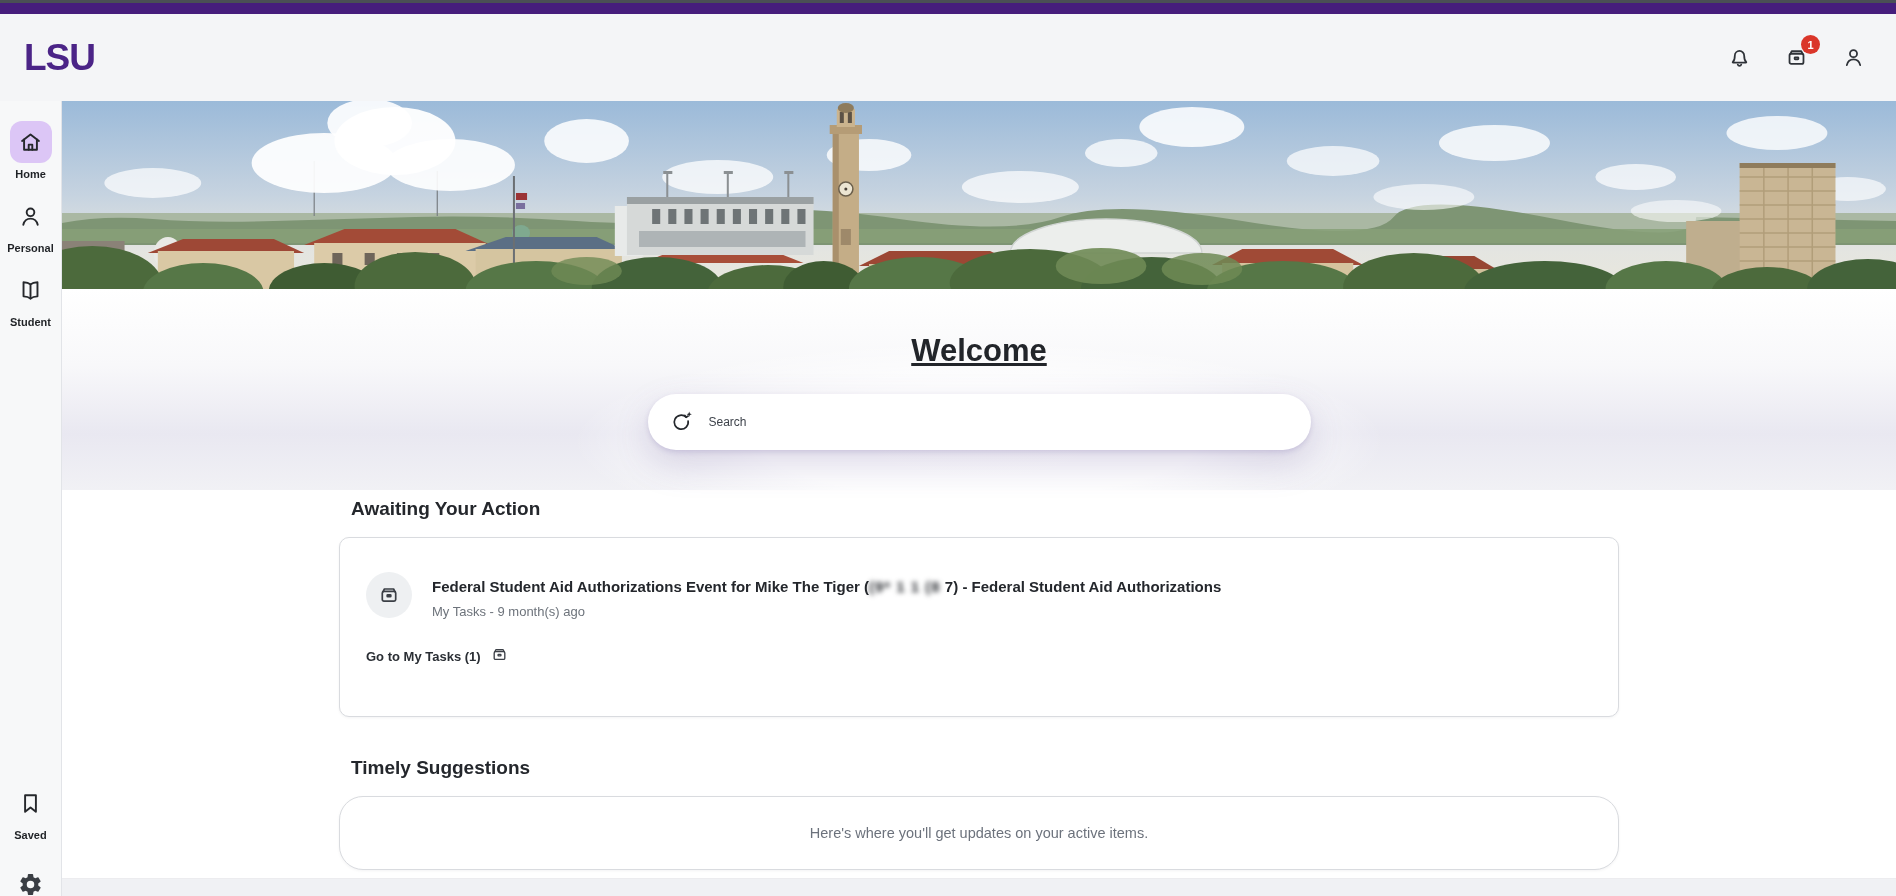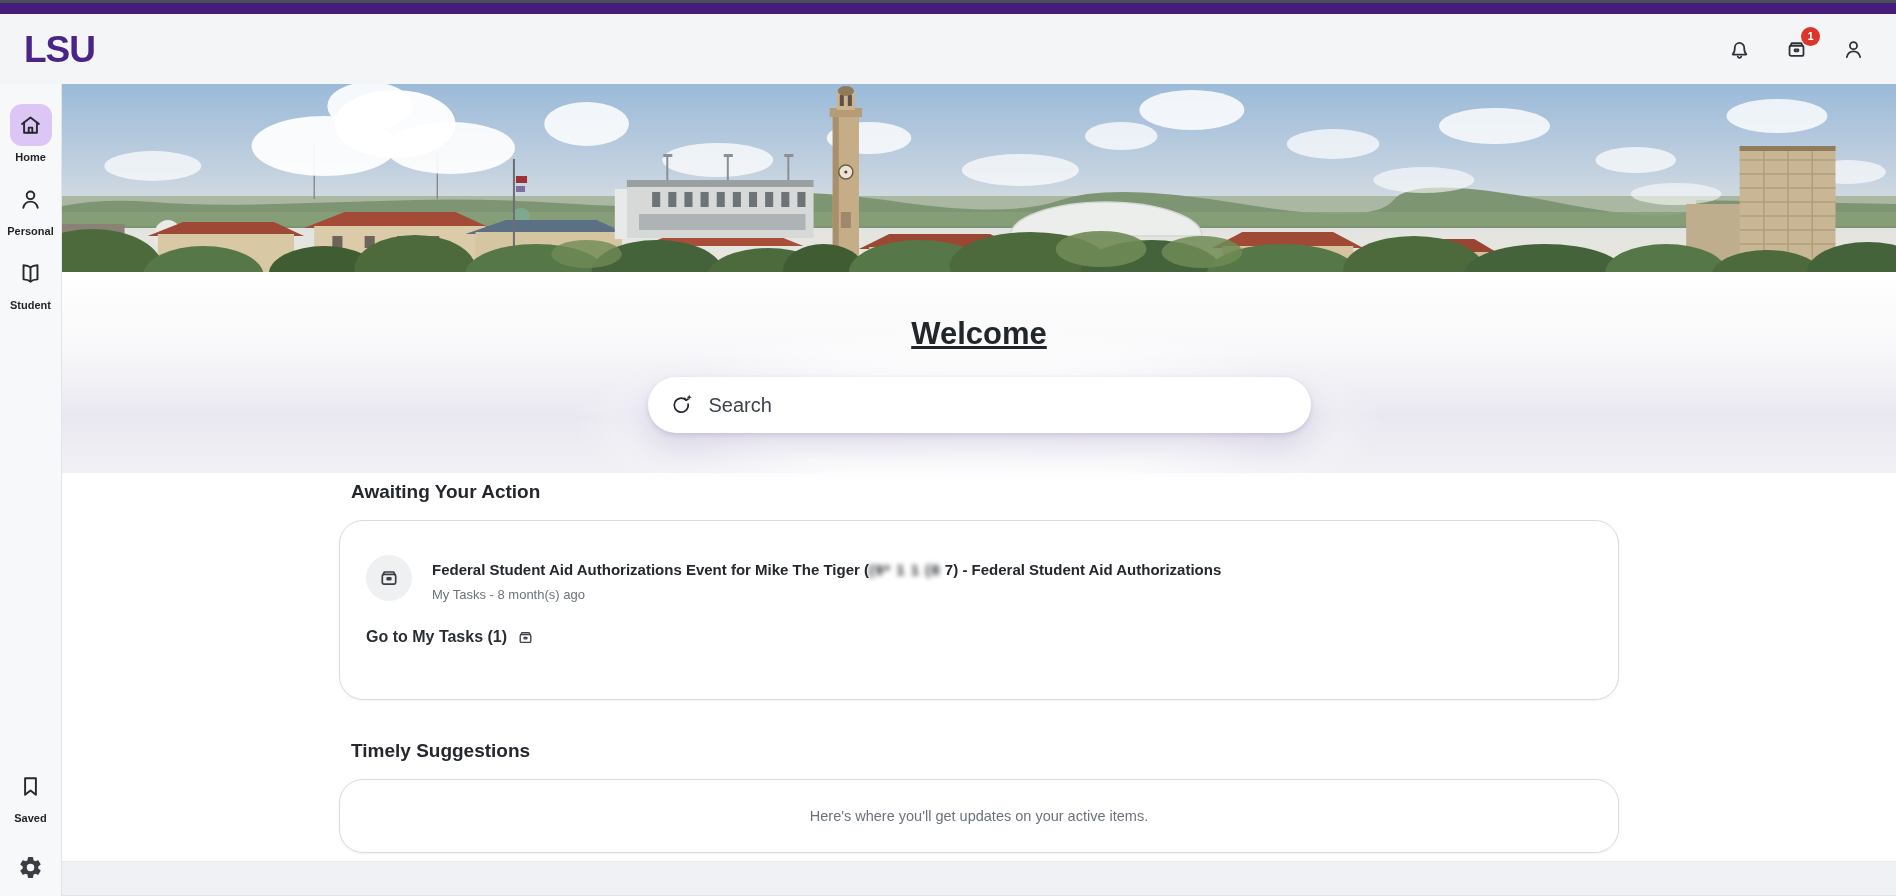--- a/index.html
+++ b/index.html
@@ -2,21 +2,21 @@
 <html style="--brand-purple: #461D7C; --badge-red: #DA362A; --active-tile: #DCC6F6;"><head>
 <meta charset="utf-8">
 <style>
   html,body{margin:0;padding:0;background:#e9eaec;}
   *{box-sizing:border-box;}
   .app{width:1896px;height:896px;position:relative;overflow:hidden;background:#fff;
        font-family:"Liberation Sans",sans-serif;color:#24272c;}
   
   .topstrip{height:3px;background:#4a4f55;}
   .brandbar{height:11px;background:var(--brand-purple,#461d7c);}
-  .header{height:70px;background:#f4f5f7;display:flex;align-items:center;justify-content:space-between;padding:0 28px 0 24px;}
+  .header{height:87px;background:#f4f5f7;display:flex;align-items:center;justify-content:space-between;padding:0 28px 0 24px;}
   .logo{font-size:37px;font-weight:800;letter-spacing:-1px;color:#4b2487;cursor:pointer;line-height:1;}
   .header-actions{display:flex;align-items:center;gap:28px;}
   .hicon{position:relative;background:none;border:none;padding:2px;cursor:pointer;color:#2e3238;display:flex;align-items:center;justify-content:center;}
   .hicon svg{width:25px;height:25px;}
   .badge{position:absolute;top:-8px;right:-9px;min-width:19px;height:19px;border-radius:10px;
          background:var(--badge-red,#da362a);color:#fff;font-size:11px;font-weight:700;
          display:flex;align-items:center;justify-content:center;padding:0 4px;}
   
   .shell{display:flex;height:815px;}
   .sidebar{width:62px;flex:none;background:#f7f8f9;border-right:1px solid #e2e4e8;
@@ -35,36 +35,36 @@
   .hero svg{width:100%;height:188px;display:block;}
   .welcome-zone{height:201px;flex:none;display:flex;flex-direction:column;align-items:center;
      background:
        radial-gradient(ellipse 520px 130px at 50% 76%, #ffffff 0%, rgba(255,255,255,.95) 42%, rgba(255,255,255,0) 78%),
        linear-gradient(180deg,#ffffff 0%,#f8f8fa 38%,#e9e8f1 72%,#f1f1f5 100%);}
   .welcome-title{margin:44px 0 0;font-size:31px;font-weight:700;color:#22252a;text-decoration:underline;}
   .search-pill{margin-top:25px;width:663px;height:56px;border-radius:28px;background:#fff;
       display:flex;align-items:center;padding:0 22px;cursor:text;
       box-shadow:0 2px 5px rgba(90,70,140,.16),0 14px 34px rgba(96,76,150,.22);}
   .search-pill svg{width:24px;height:24px;color:#24272c;flex:none;}
-  .search-input{border:none;outline:none;flex:1;font-size:20px;color:#2c3036;background:transparent;
+  .search-input{border:none;outline:none;flex:1;font-size:12px;color:#2c3036;background:transparent;
       margin-left:13px;font-family:"Liberation Sans",sans-serif;}
   .search-input::placeholder{color:#3e434b;opacity:1;}
   .section{width:1280px;margin:0 auto;flex:none;}
   .awaiting{margin-top:8px;}
   .section-title{font-size:19px;font-weight:700;color:#24272c;margin:0 12px 17px;}
   .card{background:#fff;border:1px solid #d9dbdf;border-radius:24px;box-shadow:0 1px 3px rgba(25,25,40,.05);}
-  .task-card{height:180px;padding:28px 28px 24px 26px;display:flex;flex-direction:column;}
+  .task-card{height:180px;padding:28px 28px 24px 26px;display:flex;flex-direction:column;border-radius:10px;}
   .task-row{display:flex;align-items:flex-start;gap:20px;cursor:pointer;}
   .task-avatar{width:46px;height:46px;border-radius:50%;background:#eef0f2;color:#3b3f46;
       display:flex;align-items:center;justify-content:center;flex:none;margin-top:6px;}
   .task-avatar svg{width:24px;height:24px;}
   .task-title{font-size:15px;font-weight:700;color:#24272c;margin-top:12px;}
   .redacted{filter:blur(2.6px);letter-spacing:1px;}
   .task-meta{font-size:13px;color:#6d737b;margin-top:9px;}
-  .task-link{display:flex;align-items:flex-start;gap:9px;font-size:16px;font-weight:700;color:#2a2e34;
+  .task-link{display:flex;align-items:flex-end;gap:9px;font-size:13px;font-weight:700;color:#2a2e34;
       background:none;border:none;margin:26px 0 0;padding:0;cursor:pointer;font-family:inherit;}
   .task-link svg{width:19px;height:19px;color:#3c4047;}
   .timely{margin-top:40px;}
   .timely-card{height:74px;display:flex;align-items:center;justify-content:center;text-align:center;}
   .timely-msg{font-size:14.5px;color:#6c727c;margin:0;}
   .footer{margin-top:auto;height:38px;background:#f0f1f4;border-top:1px solid #ececef;border-bottom:4px solid #e4e5e8;}
   svg.icon{fill:none;stroke:currentColor;stroke-width:1.7;stroke-linecap:round;stroke-linejoin:round;}
 </style>
 </head>
 <body>
@@ -299,21 +299,21 @@
           <div class="task-row">
             <div class="task-avatar">
               <svg class="icon" viewBox="0 0 24 24">
                 <path d="M6.1 8.6 7.4 6h9.2l1.3 2.6"></path>
                 <rect x="5.3" y="8.4" width="13.4" height="9.8" rx="1.6"></rect>
                 <rect x="10.2" y="11.8" width="3.6" height="1.9" rx="0.5"></rect>
               </svg>
             </div>
             <div class="task-text">
               <div class="task-title"><span>Federal Student Aid Authorizations Event for Mike The Tiger (</span><span class="redacted">(9* 1 1 (8</span><span> 7) - Federal Student Aid Authorizations</span></div>
-              <div class="task-meta">My Tasks - 8 month(s) ago</div>
+              <div class="task-meta">My Tasks - 9 month(s) ago</div>
             </div>
           </div>
           <button class="task-link">
             <span>Go to My Tasks (1)</span>
             <svg class="icon" viewBox="0 0 24 24">
               <path d="M6.1 8.6 7.4 6h9.2l1.3 2.6"></path>
               <rect x="5.3" y="8.4" width="13.4" height="9.8" rx="1.6"></rect>
               <rect x="10.2" y="11.8" width="3.6" height="1.9" rx="0.5"></rect>
             </svg>
           </button>

